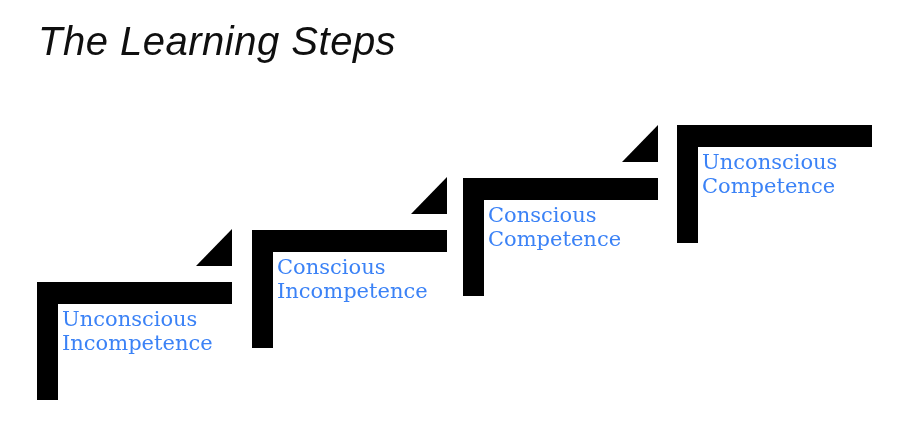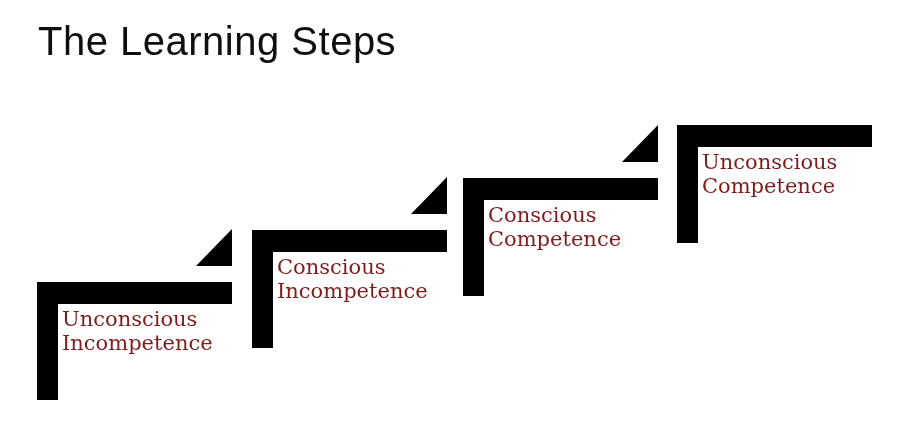--- a/index.html
+++ b/index.html
@@ -19,20 +19,21 @@
     position: absolute;
     left: 38px;
     top: 19px;
     margin: 0;
     font-family: "Liberation Sans", sans-serif;
     font-size: 40px;
     font-weight: 500;
     letter-spacing: 0.5px;
     color: #0f0f0f;
     white-space: nowrap;
+    font-style: italic;
   }
   .step {
     position: absolute;
     width: 195px;
     height: 118px;
   }
   .step.s1 { left: 37px;  top: 282px; }
   .step.s2 { left: 252px; top: 230px; }
   .step.s3 { left: 463px; top: 178px; }
   .step.s4 { left: 677px; top: 125px; }
@@ -60,21 +61,21 @@
     clip-path: polygon(0 100%, 100% 0, 100% 100%);
   }
   .label {
     position: absolute;
     left: 25px;
     top: 25px;
     font-family: "DejaVu Serif", serif;
     font-size: 21px;
     line-height: 24px;
     font-weight: 400;
-    color: #7f1d1d;
+    color: #3b82f6;
     white-space: nowrap;
   }
 </style>
 </head>
 <body>
 
 <div class="canvas">
 
   <h1 class="title">The Learning Steps</h1>
 

